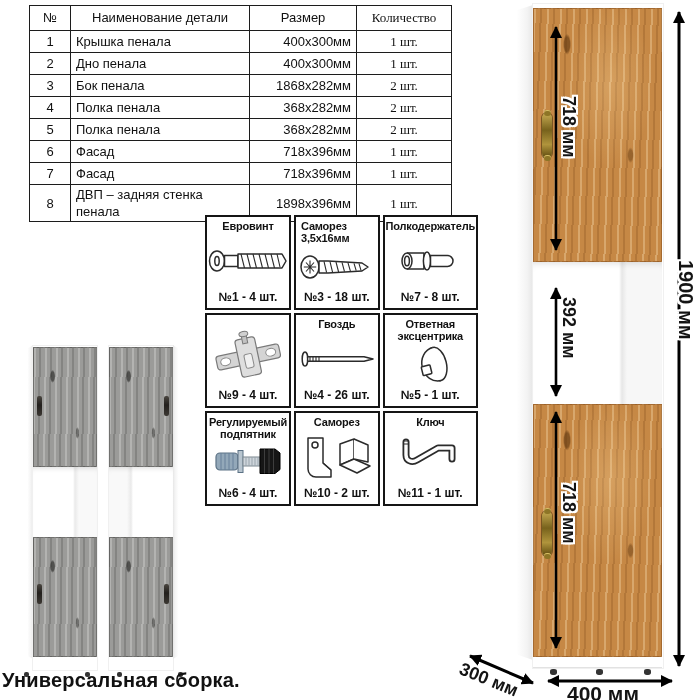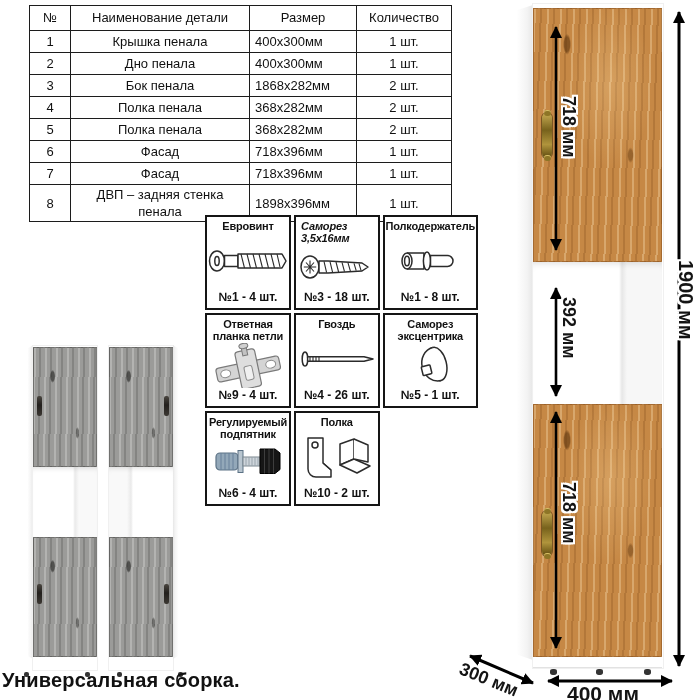--- a/index.html
+++ b/index.html
@@ -6,32 +6,32 @@
   .page{position:relative;width:700px;height:700px;background:#fff;overflow:hidden;
         font-family:"Liberation Sans",sans-serif;color:#111;}
 
   
   .parts-table{position:absolute;left:29px;top:5px;border-collapse:collapse;
                font-size:13px;line-height:1.32;color:#111;table-layout:fixed;}
   .parts-table th,.parts-table td{border:1.6px solid #1c1c1c;padding:1px 5px;font-weight:normal;}
   .parts-table th{text-align:center;height:22px;}
   .parts-table td{height:19px;}
   .c-num{width:30px;text-align:center;}
-  .c-name{width:168px;text-align:center;}
-  .c-size{width:96px;text-align:left;}
-  .c-qty{width:84px;text-align:center;}
+  .c-name{width:168px;text-align:left;}
+  .c-size{width:96px;text-align:right;}
+  .c-qty{width:84px;text-align:center;font-family:Liberation Serif, serif;}
 
   
   .hw-grid{position:absolute;left:205px;top:215px;width:273px;
            display:grid;grid-template-columns:repeat(3,1fr);gap:3px;}
   .hw-cell{box-sizing:border-box;height:95px;border:2px solid #151515;background:#fff;
            display:flex;flex-direction:column;align-items:center;justify-content:space-between;
            padding:3px 1px 4px;}
   .hw-title{font-weight:bold;font-size:11px;letter-spacing:-0.2px;text-align:center;line-height:1.12;}
-  .hw-title.ta-left{align-self:flex-start;text-align:left;padding-left:4px;font-style:italic;}
+  .hw-title.ta-left{align-self:flex-start;text-align:left;padding-left:4px;}
   .hw-icon{flex:1;display:flex;align-items:center;justify-content:center;overflow:hidden;}
   .hw-count{font-weight:bold;font-size:12px;}
   .o{fill:#fff;stroke:#2b2b2b;stroke-width:1.5;stroke-linejoin:round;}
   .t{fill:none;stroke:#2b2b2b;stroke-width:1.1;}
 
   
   .wood{background-color:#c68845;border:1px solid rgba(125,72,22,.45);box-sizing:border-box;
     background-image:
       radial-gradient(ellipse 6px 16px at 26% 14%, rgba(82,44,8,.55) 0 45%, transparent 66%),
       radial-gradient(ellipse 5px 12px at 76% 58%, rgba(82,44,8,.4) 0 42%, transparent 66%),
@@ -169,26 +169,25 @@
       <div class="hw-title">Полкодержатель</div>
       <div class="hw-icon">
         <svg width="70" height="30" viewBox="0 0 70 30">
             <path class="o" d="M12 7 H29 V23 H12"></path>
             <ellipse class="o" cx="12" cy="15" rx="5" ry="8"></ellipse>
             <ellipse class="o" cx="12" cy="15" rx="2.4" ry="4.8"></ellipse>
             <ellipse class="o" cx="32" cy="15" rx="3.6" ry="9"></ellipse>
             <path class="o" d="M35.5 9.5 h17 a5.5 5.5 0 0 1 0 11 h-17 z"></path>
           </svg>
       </div>
-      <div class="hw-count">№1 - 8 шт.</div>
-    </div>
-
-
-    <div class="hw-cell">
-      <div class="hw-title">Ответная планка петли</div>
+      <div class="hw-count">№7 - 8 шт.</div>
+    </div>
+
+
+    <div class="hw-cell">
       <div class="hw-icon">
         <svg width="80" height="50" viewBox="0 0 80 50">
             <g transform="rotate(-12 40 28)">
               <rect x="8" y="22" width="64" height="14" rx="3" fill="#d4d4d4" stroke="#7a7a7a" stroke-width="1.2"></rect>
               <rect x="30" y="10" width="20" height="38" rx="3" fill="#dedede" stroke="#7a7a7a" stroke-width="1.2"></rect>
               <ellipse cx="17" cy="29" rx="5" ry="3.8" fill="#fff" stroke="#8a8a8a"></ellipse>
               <ellipse cx="63" cy="29" rx="5" ry="3.8" fill="#fff" stroke="#8a8a8a"></ellipse>
               <rect x="36" y="26" width="8" height="14" rx="2" fill="#f0f0f0" stroke="#8a8a8a"></rect>
               <rect x="37.5" y="6" width="5" height="9" fill="#c2c2c2" stroke="#7a7a7a"></rect>
               <ellipse cx="40" cy="5.5" rx="4.5" ry="2.6" fill="#d0d0d0" stroke="#7a7a7a"></ellipse>
@@ -204,21 +203,21 @@
         <svg width="78" height="20" viewBox="0 0 78 20">
             <ellipse class="o" cx="7" cy="10" rx="2.8" ry="7"></ellipse>
             <path class="o" d="M9.6 7.8 H66 L75 10 L66 12.2 H9.6 Z"></path>
             <path class="t" d="M12 7.8 v4.4 M15 7.8 v4.4 M18 7.8 v4.4 M21 7.8 v4.4"></path>
           </svg>
       </div>
       <div class="hw-count">№4 - 26 шт.</div>
     </div>
 
     <div class="hw-cell">
-      <div class="hw-title">Саморез эксцентрика</div>
+      <div class="hw-title">Ответная эксцентрика</div>
       <div class="hw-icon">
         <svg width="70" height="46" viewBox="0 0 70 46">
             <g transform="rotate(-14 38 23)">
               <ellipse class="o" cx="42" cy="23" rx="9.5" ry="17"></ellipse>
               <path class="o" d="M42 6 a15 17 0 0 0 0 34"></path>
               <rect class="o" x="26" y="22" width="9" height="9" rx="1"></rect>
             </g>
           </svg>
       </div>
       <div class="hw-count">№5 - 1 шт.</div>
@@ -234,34 +233,45 @@
             <rect x="33" y="13" width="17" height="9" fill="#ced5db" stroke="#7c8890"></rect>
             <path d="M36 13 v9 M39 13 v9 M42 13 v9 M45 13 v9 M48 13 v9" stroke="#9aa5ad" fill="none"></path>
             <path d="M50 5 h15 l5 4 v16.5 l-5 4 h-15 z" fill="#161616" stroke="#000"></path>
             <path d="M54.5 5 v24.5 M59 5 v24.5 M63.5 5 v24.5" stroke="#3e3e3e" fill="none"></path>
           </svg>
       </div>
       <div class="hw-count">№6 - 4 шт.</div>
     </div>
 
     <div class="hw-cell">
-      <div class="hw-title">Полка</div>
+      <div class="hw-title">Саморез</div>
       <div class="hw-icon">
         <svg width="78" height="50" viewBox="0 0 78 50">
             <path class="o" d="M10 6 h15 v25 l8 7 v7 H18 a8 8 0 0 1 -8 -8 Z"></path>
             <circle class="o" cx="17" cy="13" r="3"></circle>
             <path class="t" d="M25 31 l8 7"></path>
             <path class="o" d="M42 12 l14 -5 v20 l-14 6 z"></path>
             <path class="o" d="M42 33 l14 -6 l16 7 l-13 7 z"></path>
             <path class="o" d="M56 7 l14 6 v17 l-14 -3"></path>
           </svg>
       </div>
       <div class="hw-count">№10 - 2 шт.</div>
     </div>
 
+    <div class="hw-cell">
+      <div class="hw-title">Ключ</div>
+      <div class="hw-icon">
+        <svg width="76" height="44" viewBox="0 0 76 44">
+            <path d="M14 7 v13 c0 6 6 8 11 5 L46 13 h14 v11" fill="none" stroke="#2b2b2b" stroke-width="7" stroke-linecap="round" stroke-linejoin="round"></path>
+            <path d="M14 7 v13 c0 6 6 8 11 5 L46 13 h14 v11" fill="none" stroke="#fdfdfd" stroke-width="3.4" stroke-linecap="round" stroke-linejoin="round"></path>
+            <path class="t" d="M11 6 h6 M11 9 h6"></path>
+          </svg>
+      </div>
+      <div class="hw-count">№11 - 1 шт.</div>
+    </div>
 
   </div>
 
   <div class="cab" style="left:19px;top:345px;width:80px;height:335px;">
     <div class="side" style="left:0;top:0;width:14px;height:322px;clip-path:polygon(0 9px,100% 0,100% 314px,0 306px);"></div>
     <div class="front" style="left:13px;top:0;width:66px;height:326px;">
       <div class="door wood-gray" style="left:1px;top:2px;width:64px;height:120px;">
         <span class="handle-dark" style="left:3px;top:48px;"></span>
       </div>
       <div class="niche" style="left:1px;top:122px;width:64px;height:70px;background:linear-gradient(90deg,#ffffff 0 40px,#eaeaea 42px,#f9f9f9 46px);box-shadow:inset 0 5px 6px -5px rgba(0,0,0,.18);"></div>

